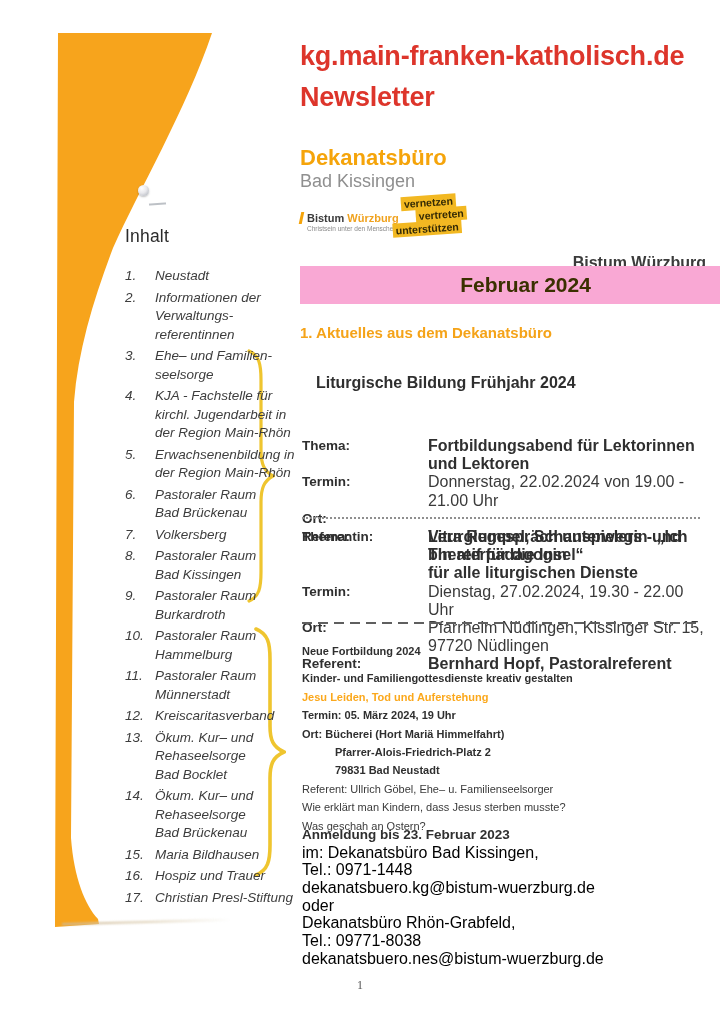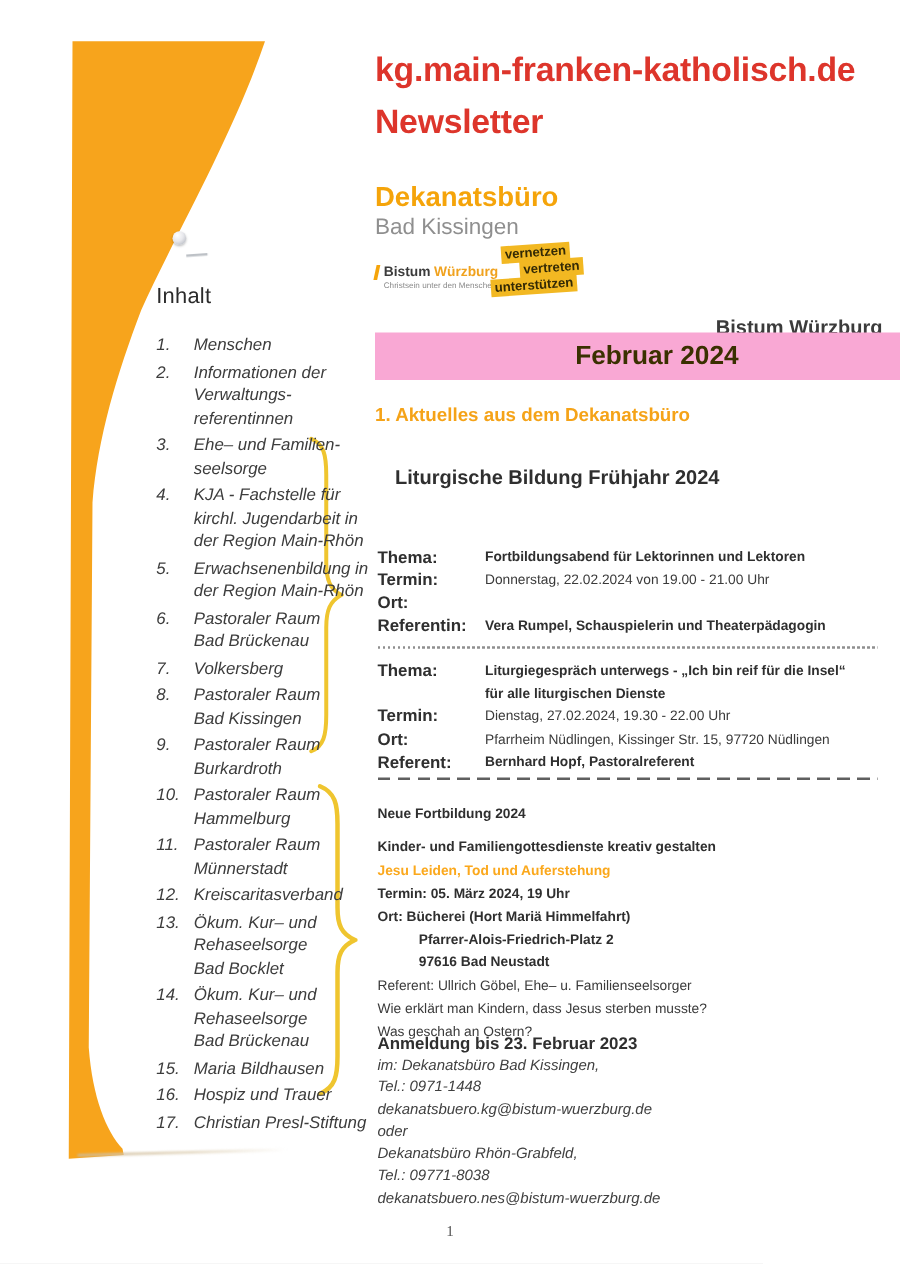--- a/index.html
+++ b/index.html
@@ -61,42 +61,42 @@
     background:#f9a8d4; display:flex; align-items:center; justify-content:center;
   }
   .banner-label { font-size:21px; font-weight:bold; color:#3a3000; }
   .section-title { position:absolute; left:0; top:288px; font-size:15px; font-weight:bold; color:#f5a318; }
   .program { position:absolute; left:16px; top:336px; width:100%; text-align:left; }
   .program-title { font-size:16px; font-weight:bold; color:#2f2f2f; line-height:21px; }
   .program-sub { font-size:13.5px; font-weight:bold; color:#2f2f2f; line-height:20px; }
   .event { position:absolute; left:2px; width:404px; }
   .event-1 { top:401px; }
   .event-2 { top:492px; }
-  .evrow { display:flex; }
+  .evrow { display:flex;gap:40px; }
   .evlabel { flex:0 0 86px; font-size:13.5px; line-height:18.2px; font-weight:bold; color:#2f2f2f; }
-  .evval { flex:1; font-size:11px; line-height:18.2px; color:#3a3a3a; white-space:pre-line; }
+  .evval { flex:1; font-size:16px; line-height:18.2px; color:#3a3a3a; white-space:pre-line; }
   .evval.bold { font-weight:bold; color:#2f2f2f; }
   .dot-sep {
     position:absolute; left:2px; top:481px; width:400px; height:2px;
     background:repeating-linear-gradient(90deg, #8f8f8f 0 2px, rgba(255,255,255,0) 2px 4px);
   }
   .dash-sep {
     position:absolute; left:2px; top:586px; width:400px; height:2px;
     background:repeating-linear-gradient(90deg, #5f5f5f 0 10px, rgba(255,255,255,0) 10px 16px);
   }
   .neue { position:absolute; left:2px; top:606px; width:404px; }
   .neue-line { font-size:11px; line-height:18.4px; color:#3a3a3a; }
   .neue-heading { font-weight:bold; color:#2f2f2f; margin-bottom:9px; }
   .neue-title { font-weight:bold; color:#2f2f2f; }
   .neue-sub { font-weight:bold; color:#fba81c; }
   .neue-bold { font-weight:bold; color:#2f2f2f; }
   .indent { padding-left:33px; }
   .anmeldung { position:absolute; left:2px; top:790px; width:404px; }
   .anm-heading { font-size:13.5px; font-weight:bold; color:#2f2f2f; line-height:17.5px; }
-  .anm-details { font-size:12px; line-height:17.7px; color:#404040; white-space:pre-line;font-style:italic; }
+  .anm-details { font-size:16px; line-height:17.7px; color:#000000; white-space:pre-line; }
   .pagenum {
     position:absolute; left:0; top:978px; width:720px; text-align:center;
     font-family:"Liberation Serif", serif; font-size:12px; color:#555;
   }
 </style>
 </head>
 <body>
 
 <div class="page">
 
@@ -113,21 +113,21 @@
   </svg>
   <svg class="brace" style="left:254px; top:626px;" width="32" height="252" viewBox="0 0 32 252">
     <path d="M2,3 C14,8 16,17 16,33 L16,100 C16,114 19,121 30,126 C19,131 16,138 16,152 L16,219 C16,235 14,244 2,249" fill="none" stroke="#EFC52F" stroke-width="3.6" stroke-linecap="round"></path>
   </svg>
 
   <div class="sidebar">
     <div class="inhalt-heading">Inhalt</div>
     <div class="toc">
       <div class="toc-item">
         <span class="toc-num">1.</span>
-        <span class="toc-text">Menschen</span>
+        <span class="toc-text">Neustadt</span>
       </div>
       <div class="toc-item">
         <span class="toc-num">2.</span>
         <span class="toc-text">Informationen der
 Verwaltungs-
 referentinnen</span>
       </div>
       <div class="toc-item">
         <span class="toc-num">3.</span>
         <span class="toc-text">Ehe– und Familien-
@@ -285,21 +285,21 @@
 
     <div class="dash-sep"></div>
 
     <div class="neue">
       <div class="neue-line neue-heading">Neue Fortbildung 2024</div>
       <div class="neue-line neue-title">Kinder- und Familiengottesdienste kreativ gestalten</div>
       <div class="neue-line neue-sub">Jesu Leiden, Tod und Auferstehung</div>
       <div class="neue-line neue-bold">Termin: 05. März 2024, 19 Uhr</div>
       <div class="neue-line neue-bold">Ort: Bücherei (Hort Mariä Himmelfahrt)</div>
       <div class="neue-line neue-bold indent">Pfarrer-Alois-Friedrich-Platz 2</div>
-      <div class="neue-line neue-bold indent">97616 Bad Neustadt</div>
+      <div class="neue-line neue-bold indent">79831 Bad Neustadt</div>
       <div class="neue-line">Referent: Ullrich Göbel, Ehe– u. Familienseelsorger</div>
       <div class="neue-line">Wie erklärt man Kindern, dass Jesus sterben musste?</div>
       <div class="neue-line">Was geschah an Ostern?</div>
     </div>
 
     <div class="anmeldung">
       <div class="anm-heading">Anmeldung bis 23. Februar 2023</div>
       <div class="anm-details">im: Dekanatsbüro Bad Kissingen,
 Tel.: 0971-1448
 dekanatsbuero.kg@bistum-wuerzburg.de

